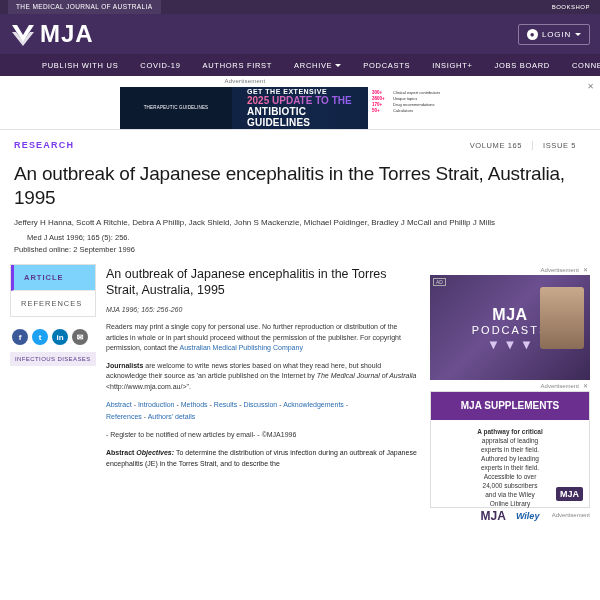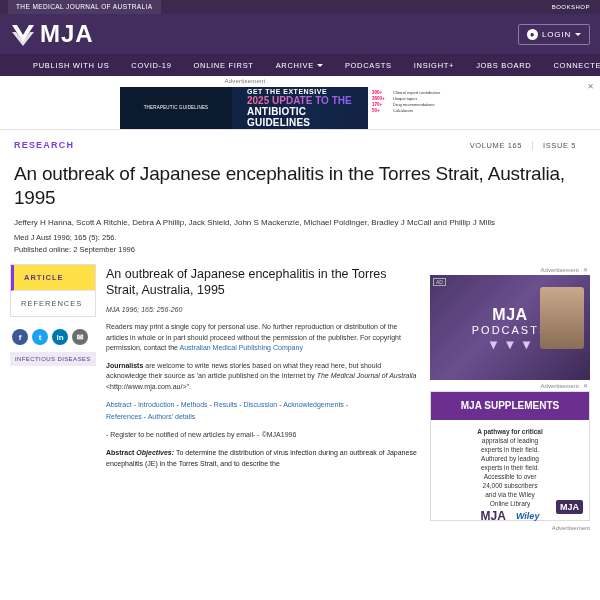--- a/index.html
+++ b/index.html
@@ -35,21 +35,21 @@
     padding:4px 8px;
   }
   .login-circle {
     width:11px; height:11px; border-radius:50%;
     background:#fff; color:#432c5e; font-size:8px;
     display:flex; align-items:center; justify-content:center;
   }
 
   .navbar {
     height:22px; background:#3b2550; display:flex; align-items:center;
-    padding:0 8px; gap:0; color:#fff;
+    padding:0 17px; gap:0; color:#fff;
   }
   .hamburger { width:14px; margin-right:14px; display:flex; flex-direction:column; gap:2px; }
   .hamburger span { display:block; height:1.5px; background:#fff; }
   .navitem {
     font-size:7.5px; letter-spacing:.7px; color:#fff;
     padding:0 11px; white-space:nowrap; display:flex; align-items:center; gap:3px;
   }
   .caret { width:0;height:0;border-left:3px solid transparent;border-right:3px solid transparent;border-top:3px solid #fff; }
   .nav-spacer { flex:1; }
 
@@ -80,31 +80,31 @@
   .research-label { color:#7c3aed; font-size:9px; font-weight:bold; letter-spacing:1.2px; }
   .vol-row { display:flex; gap:0; font-size:7.5px; color:#555; letter-spacing:.6px;text-align:right; }
   .vol-row span { padding:0 10px; border-left:1px solid #ddd; }
   .vol-row span:first-child { border-left:none; }
 
   .title {
     font-size:19px; line-height:24px; font-weight:normal; color:#1a1a1a;
     padding:4px 14px 0; letter-spacing:-.2px;
   }
   .authors { padding:8px 14px 0; font-size:8px; color:#333; }
-  .cite { padding:6px 14px 0; font-size:7.5px; color:#333; }
+  .cite { padding:6px 14px 0; font-size:7.5px; color:#333;margin-left:13px; }
   .pubdate { padding:3px 14px 10px; font-size:7.5px; color:#333; }
 
   .cols { display:flex; padding:0 10px; gap:10px; }
   .leftcol { width:86px; flex:none; }
   .sidetabs { border:1px solid #e0e0e0; }
   .sidetab {
     font-size:7.5px; letter-spacing:1px; color:#555;
     padding:8px 10px; border-bottom:1px solid #e8e8e8;
   }
-  .sidetab.active { background:#fde047; color:#5b3a8a; font-weight:bold; border-left:3px solid #7c3aed; }
+  .sidetab.active { background:#7dd3fc; color:#5b3a8a; font-weight:bold; border-left:3px solid #7c3aed; }
   .sidetab:last-child { border-bottom:none; }
 
   .socials { display:flex; gap:4px; padding:12px 0 0 2px; }
   .soc { width:16px; height:16px; border-radius:50%; display:flex; align-items:center; justify-content:center; color:#fff; font-size:8px; font-weight:bold; }
   .soc.fb { background:#3b5998; }
   .soc.tw { background:#1da1f2; }
   .soc.li { background:#0077b5; }
   .soc.em { background:#6d6d6d; }
 
   .topics-h { padding:16px 0 0 2px; font-size:11px; color:#222; }
@@ -136,21 +136,21 @@
   }
   .podcast-ad .adi { position:absolute; top:3px; left:3px; font-size:5px; color:#ccc; border:1px solid #aaa; padding:0 2px; }
   .podcast-ad .pt { color:#fff; font-size:16px; font-weight:bold; letter-spacing:.5px; text-align:center; }
   .podcast-ad .pt small { display:block; font-size:11px; letter-spacing:2px; font-weight:normal; }
   .podcast-ad .chev { color:#d9c7f0; font-size:13px; text-align:center; line-height:8px; margin-top:5px; }
   .podcast-ad .portrait {
     position:absolute; right:6px; top:12px; width:44px; height:62px; border-radius:3px;
     background:linear-gradient(180deg,#caa98b,#8a6d57);
   }
 
-  .supp-ad { background:#fff; border:1px solid #ddd; height:130px; position:relative; }
+  .supp-ad { background:#fff; border:1px solid #ddd; height:117px; position:relative; }
   .supp-head { background:#6b2f8f; color:#fff; font-size:10px; font-weight:bold; text-align:center; padding:8px 2px; line-height:12px; }
   .supp-body { padding:7px 8px; font-size:6.5px; line-height:9px; color:#333; text-align:center; }
   .supp-body .b { font-weight:bold; }
   .supp-logos { display:flex; align-items:center; justify-content:center; gap:10px; padding-top:4px; }
   .supp-logos .mjalogo { color:#432c5e; font-size:12px; font-weight:bold; }
   .supp-logos .wiley { color:#1a5fa8; font-size:9px; font-style:italic; font-weight:bold; }
   .mja-badge { position:absolute; right:6px; bottom:6px; background:#432c5e; color:#fff; font-size:9px; font-weight:bold; padding:2px 4px; border-radius:2px; }
   .adv-foot { font-size:6px; color:#888; text-align:right; padding-top:4px; }
 </style>
 </head>
@@ -184,21 +184,21 @@
       <span></span>
       <span></span>
     </div>
   <div class="navitem">
       <span>PUBLISH WITH US</span>
     </div>
   <div class="navitem">
       <span>COVID-19</span>
     </div>
   <div class="navitem">
-      <span>ONLINE FIRST</span>
+      <span>AUTHORS FIRST</span>
     </div>
   <div class="navitem">
       <span>ARCHIVE</span>
       <span class="caret"></span>
     </div>
   <div class="navitem">
       <span>PODCASTS</span>
     </div>
   <div class="navitem">
       <span>INSIGHT+</span>

